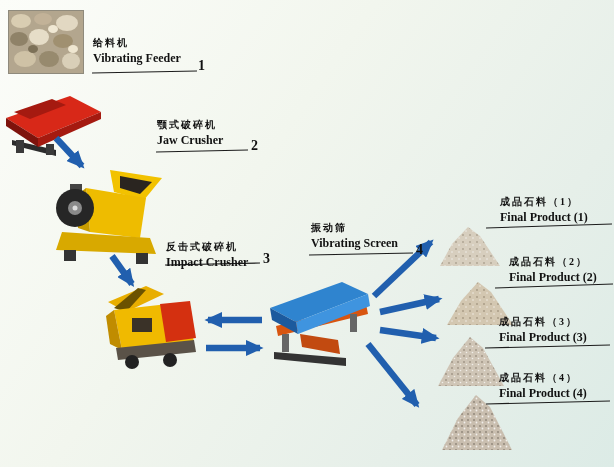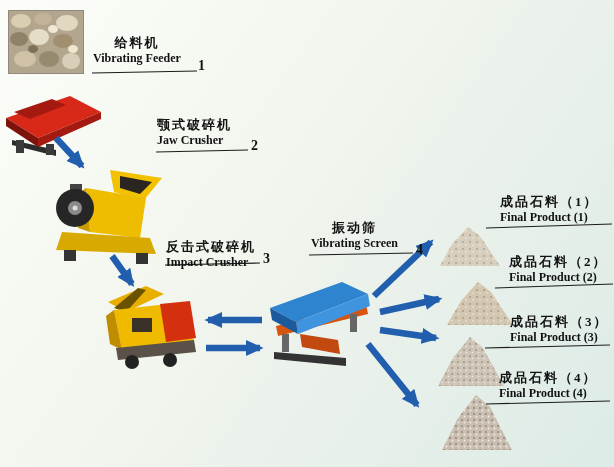--- a/index.html
+++ b/index.html
@@ -9,21 +9,21 @@
     position:relative; width:614px; height:467px; overflow:hidden;
     background:linear-gradient(125deg,#fcfdf9 0%,#f2f6ee 40%,#e6efe9 75%,#dcebe6 100%);
   }
   svg.machine, svg.pile, svg.overlay { position:absolute; }
   .overlay { left:0; top:0; z-index:3; pointer-events:none; }
   .photo {
     position:absolute; left:8px; top:10px; width:76px; height:64px;
     border:1px solid #8f8a7c; z-index:2;
   }
   .label { position:absolute; z-index:4; color:#111; white-space:nowrap; }
-  .label .zh { font-weight:bold; font-size:13px; letter-spacing:2px; line-height:17px;text-align:center; }
+  .label .zh { font-weight:bold; font-size:10px; letter-spacing:2px; line-height:17px; }
   .label .en { font-weight:bold; font-size:12px; line-height:15px; }
   .num { position:absolute; z-index:4; font-size:14px; font-weight:bold; color:#111; }
 </style>
 </head>
 <body>
 
 <div class="stage">
 
   <div class="photo">
     <svg width="74" height="62" viewBox="0 0 74 62">
@@ -185,21 +185,21 @@
   <div class="num" style="left:416px; top:242px;">4</div>
 
   <div class="label" style="left:500px; top:193px;">
     <div class="zh">成品石料（1）</div>
     <div class="en">Final Product (1)</div>
   </div>
   <div class="label" style="left:509px; top:253px;">
     <div class="zh">成品石料（2）</div>
     <div class="en">Final Product (2)</div>
   </div>
-  <div class="label" style="left:499px; top:313px;margin-left:11px;">
+  <div class="label" style="left:499px; top:313px;">
     <div class="zh">成品石料（3）</div>
     <div class="en">Final Product (3)</div>
   </div>
   <div class="label" style="left:499px; top:369px;">
     <div class="zh">成品石料（4）</div>
     <div class="en">Final Product (4)</div>
   </div>
 
 </div>
 

